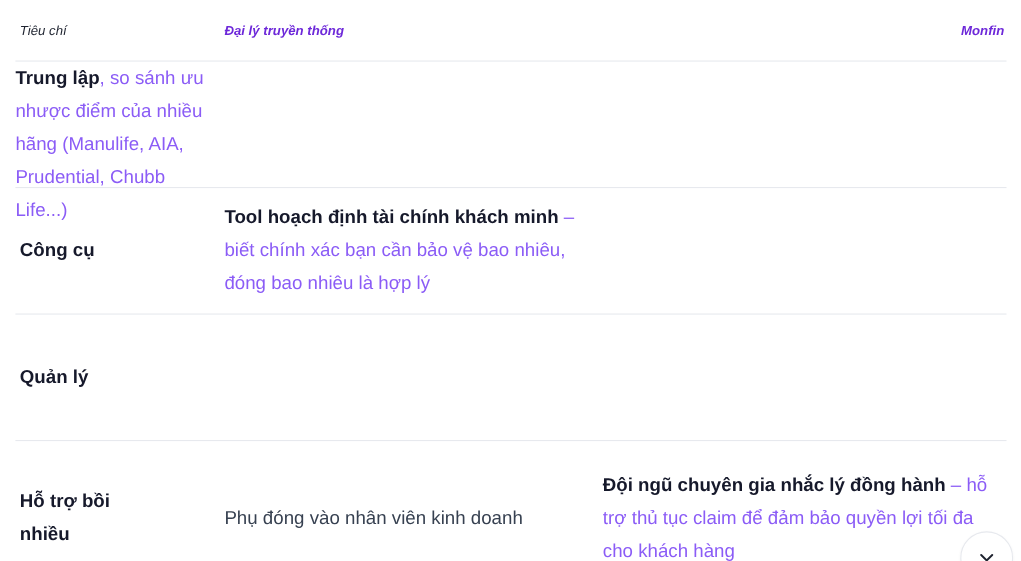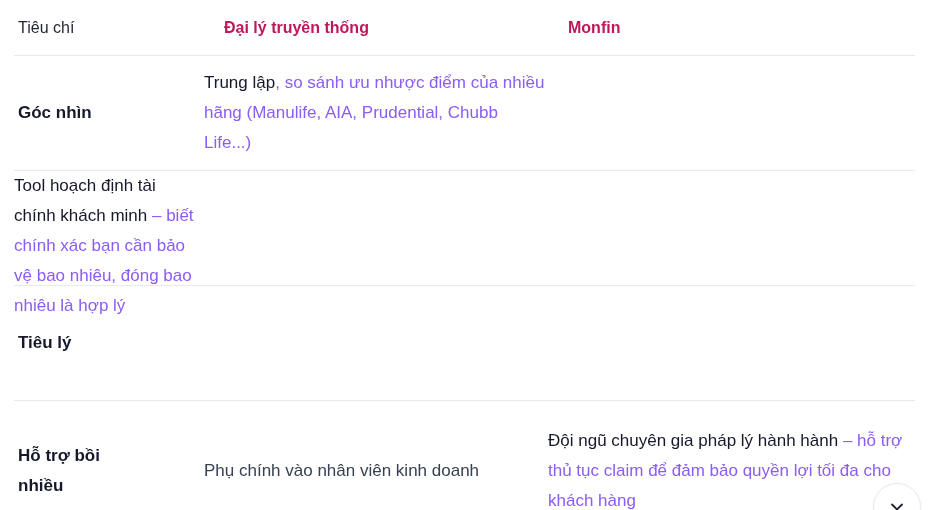--- a/index.html
+++ b/index.html
@@ -23,32 +23,32 @@
   .cell {
     display: flex;
     align-items: center;
     font-size: 17px;
     line-height: 30px;
     color: #374151;
   }
   .cell-inner { width: 100%; }
   .col-criteria  { padding: 0 60px 0 4px; }
   .col-trad      { padding-right: 54px; }
-  .col-monfin    { padding-right: 2px; }
+  .col-monfin    { padding-right: 2px; justify-content: flex-end; }
 
   .header-row { height: 56px; border-bottom: 1px solid #e7e9ee; }
-  .header-row .cell { font-size: 16px; line-height: 22px; }
+  .header-row .cell { font-size: 12px; line-height: 22px; font-style: italic; }
   .header-criteria { font-weight: 400; color: #1f2430; }
-  .header-bold     { font-weight: 700; color: #be185d; margin-left: 20px; }
+  .header-bold     { font-weight: 700; color: #6d28d9; }
 
   .data-row { height: 115px; }
   .data-row.row-last { height: 140px; }
 
   .criteria-label { font-weight: 700; color: #16192b; }
-  .monfin-lead    { font-weight: 400; color: #16192b; }
+  .monfin-lead    { font-weight: 700; color: #16192b; }
   .monfin-rest    { font-weight: 400; color: #8b5cf6; }
 
   .scroll-down-button {
     position: absolute;
     left: 873px;
     top: 483px;
     width: 48px;
     height: 48px;
     border-radius: 50%;
     background: #ffffff;
@@ -72,49 +72,49 @@
     </div>
     <div class="cell col-trad">
       <span class="header-bold">Đại lý truyền thống</span>
     </div>
     <div class="cell col-monfin">
       <span class="header-bold">Monfin</span>
     </div>
   </div>
 
   <div class="row data-row">
-    <div class="cell col-criteria">
-      <span class="cell-inner criteria-label">Góc nhìn</span>
-    </div>
     <div class="cell col-monfin">
       <span class="cell-inner"><span class="monfin-lead">Trung lập</span><span class="monfin-rest">, so sánh ưu nhược điểm của nhiều hãng (Manulife, AIA, Prudential, Chubb Life...)</span></span>
     </div>
   </div>
 
   <div class="row data-row">
+    <div class="cell col-criteria">
+      <span class="cell-inner criteria-label">Công cụ</span>
+    </div>
     <div class="cell col-monfin">
       <span class="cell-inner"><span class="monfin-lead">Tool hoạch định tài chính khách minh</span><span class="monfin-rest"> – biết chính xác bạn cần bảo vệ bao nhiêu, đóng bao nhiêu là hợp lý</span></span>
     </div>
   </div>
 
   <div class="row data-row">
     <div class="cell col-criteria">
-      <span class="cell-inner criteria-label">Tiêu lý</span>
+      <span class="cell-inner criteria-label">Quản lý</span>
     </div>
   </div>
 
   <div class="row data-row row-last">
     <div class="cell col-criteria">
       <span class="cell-inner criteria-label">Hỗ trợ bồi nhiều</span>
     </div>
     <div class="cell col-trad">
-      <span class="cell-inner">Phụ chính vào nhân viên kinh doanh</span>
+      <span class="cell-inner">Phụ đóng vào nhân viên kinh doanh</span>
     </div>
     <div class="cell col-monfin">
-      <span class="cell-inner"><span class="monfin-lead">Đội ngũ chuyên gia pháp lý hành hành</span><span class="monfin-rest"> – hỗ trợ thủ tục claim để đảm bảo quyền lợi tối đa cho khách hàng</span></span>
+      <span class="cell-inner"><span class="monfin-lead">Đội ngũ chuyên gia nhắc lý đồng hành</span><span class="monfin-rest"> – hỗ trợ thủ tục claim để đảm bảo quyền lợi tối đa cho khách hàng</span></span>
     </div>
   </div>
 
 </div>
 
 <div class="scroll-down-button">
   <span>
     <svg width="18" height="18" viewBox="0 0 18 18" fill="none">
       <polyline points="4,6.5 9,11.5 14,6.5" stroke="#1f2430" stroke-width="1.8" stroke-linecap="round" stroke-linejoin="round"></polyline>
     </svg>

